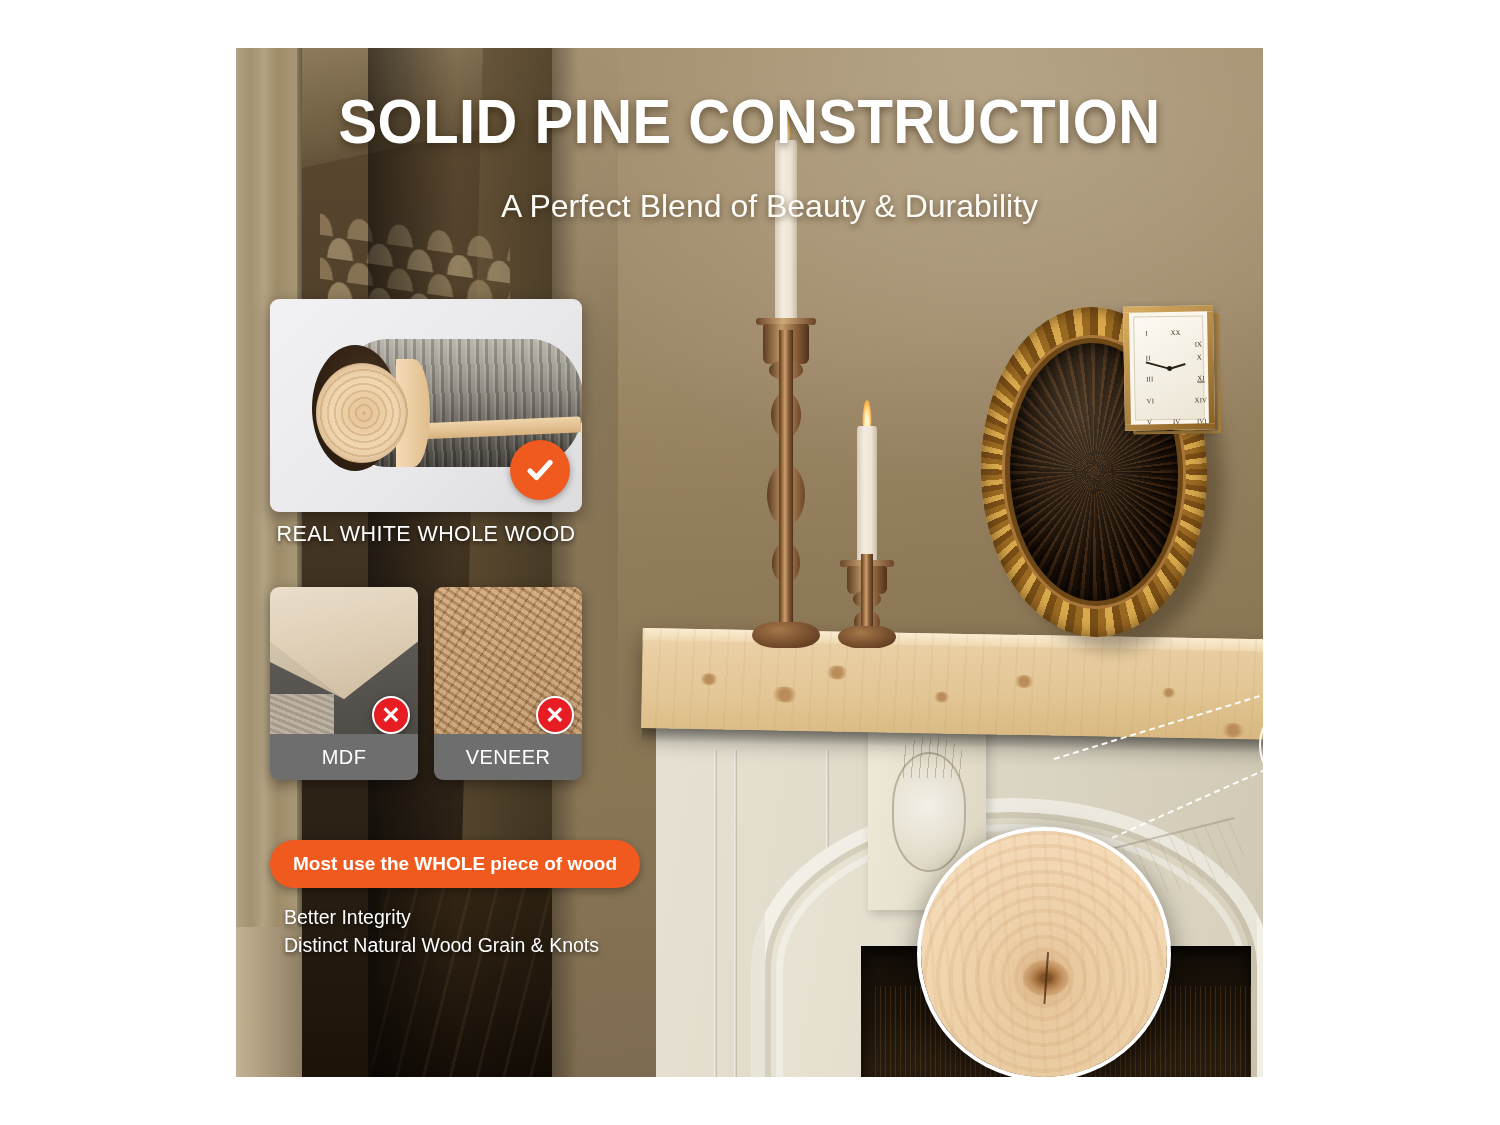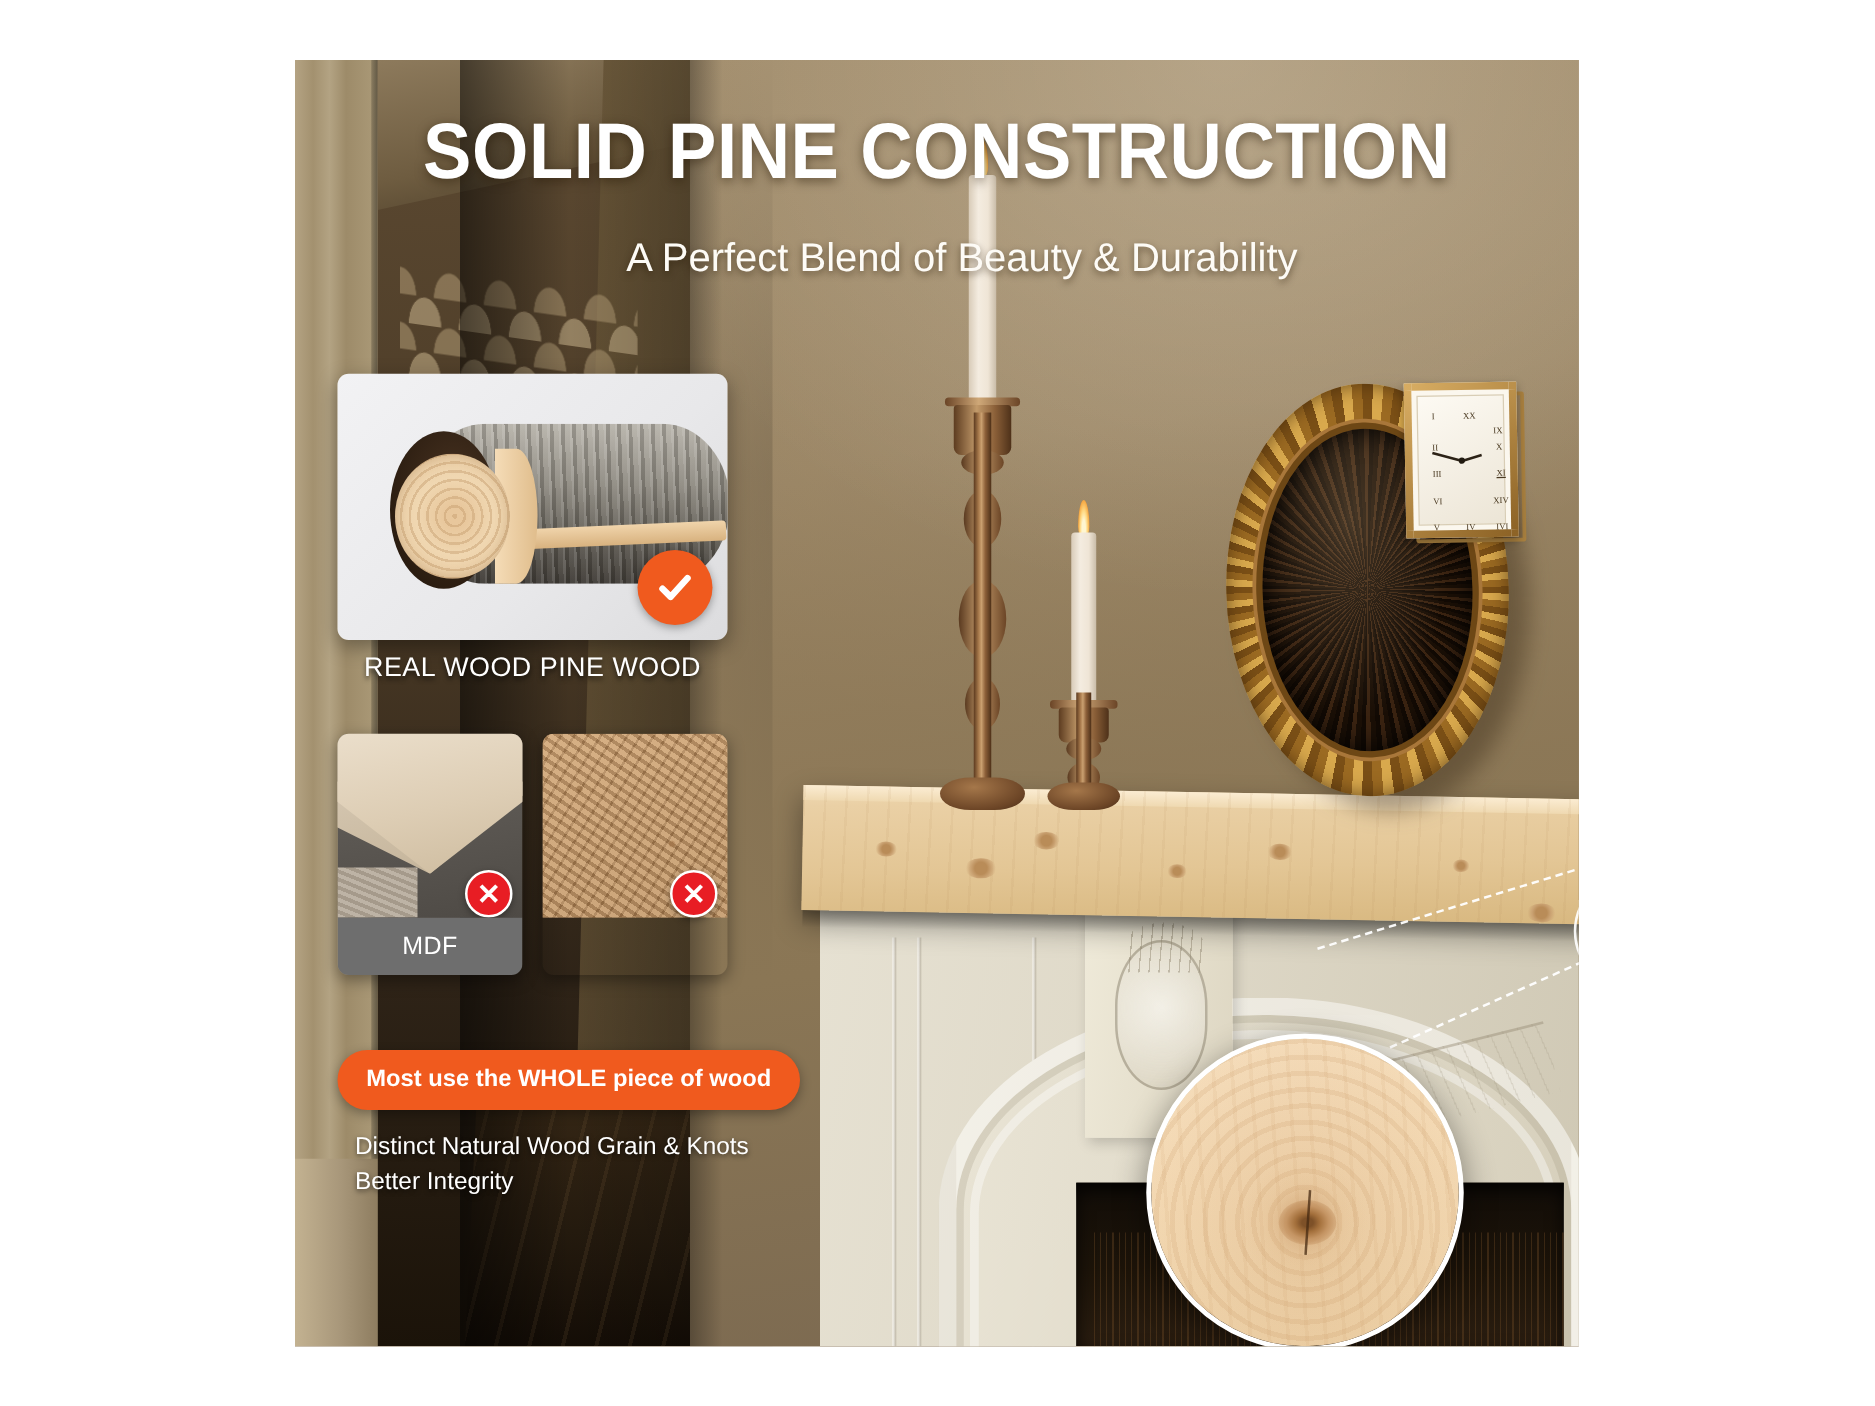--- a/index.html
+++ b/index.html
@@ -381,39 +381,40 @@
       <div class="log-darkend"></div>
       <div class="log-rim"></div>
       <div class="log-face"></div>
     </div>
     <div class="badge-ok">
       <svg width="34" height="34" viewBox="0 0 34 34" aria-hidden="true">
         <path d="M7 18 L13.5 24.5 L27 9.5" fill="none" stroke="#fff" stroke-width="5.2" stroke-linecap="round" stroke-linejoin="round"></path>
       </svg>
     </div>
   </div>
-  <div class="caption-main">REAL WOOD PINE WOOD</div>
+  <div class="caption-main">REAL WHITE WHOLE WOOD</div>
 
   <div class="card-small card-mdf">
     <div class="cs-img mdf-img">
       <div class="mdf-floor"></div>
       <div class="mdf-board2"></div>
       <div class="mdf-board"></div>
     </div>
     <div class="badge-no">✕</div>
     <div class="cs-label">MDF</div>
   </div>
 
   <div class="card-small card-ven">
     <div class="cs-img ven-img"></div>
     <div class="badge-no">✕</div>
+    <div class="cs-label">VENEER</div>
   </div>
 
   <div class="pill">Most use the WHOLE piece of wood</div>
 
   <div class="bullets">
+    <div>Better Integrity</div>
     <div>Distinct Natural Wood Grain &amp; Knots</div>
-    <div>Better Integrity</div>
   </div>
 
   <div class="h1">SOLID PINE CONSTRUCTION</div>
   <div class="h2">A Perfect Blend of Beauty &amp; Durability</div>
 </div>
 
 </body></html>

